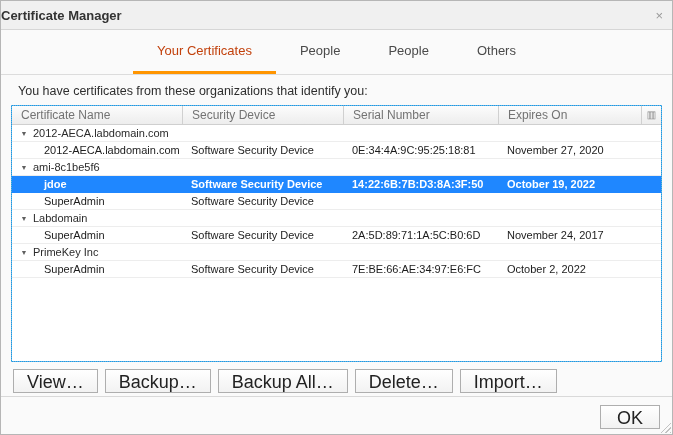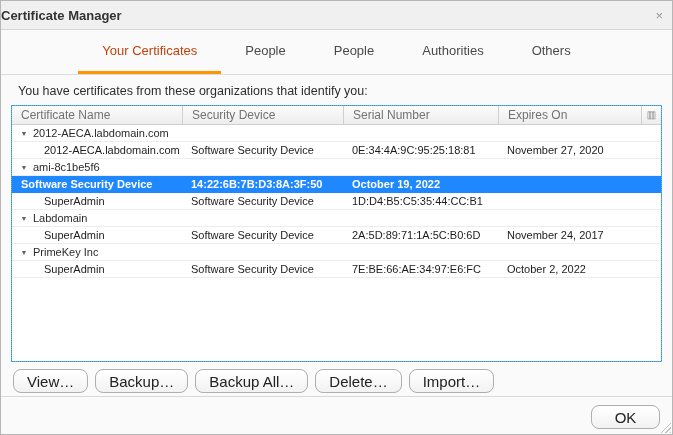--- a/index.html
+++ b/index.html
@@ -92,31 +92,31 @@
   .row.selected {
     background: var(--selection, #1f87ff);
     border-bottom-color: var(--selection, #1f87ff);
   }
   .row.selected .cell { color: #fff; font-weight: 700; }
 
   
   .btnrow { display: flex; gap: 7px; padding: 7px 12px 0; }
   .btn, .ok {
     height: 24px;
-    font-family: inherit; font-size: 15px; color: #222;
+    font-family: inherit; font-size: 18px; color: #222;
     padding: 2px 13px;
     background: linear-gradient(#ffffff, #f2f2f2);
-    border: 1px solid #aeaeae; border-radius: 8px;
+    border: 1px solid #aeaeae; border-radius: 0;
     cursor: default;
   }
 
   
   .divider { margin-top: 3px; border-top: 1px solid #d9d9d9; }
   .footerrow { display: flex; justify-content: flex-end; padding: 8px 12px 0; }
-  .ok { width: 69px; }
+  .ok { width: 60px; }
 
   .grip {
     position: absolute; right: 1px; bottom: 1px;
     width: 13px; height: 13px;
     background: repeating-linear-gradient(135deg,
       transparent, transparent 2px, #c2c2c2 2px, #c2c2c2 3px);
     clip-path: polygon(100% 0, 100% 100%, 0 100%);
   }
 </style>
 </head>
@@ -126,21 +126,20 @@
 
   <div class="titlebar">
     <span class="title">Certificate Manager</span>
     <span class="close">×</span>
   </div>
 
   <div class="tabstrip">
       <div class="tab active">Your Certificates</div>
       <div class="tab">People</div>
       <div class="tab">People</div>
-      <div class="tab">Authorities</div>
       <div class="tab">Others</div>
     </div>
 
   <div class="intro">You have certificates from these organizations that identify you:</div>
 
   <div class="table">
     <div class="thead">
         <div class="th">Certificate Name</div>
         <div class="th">Security Device</div>
         <div class="th">Serial Number</div>
@@ -163,29 +162,29 @@
           <div class="cell"></div>
         </div>
         <div class="row group">
           <div class="cell name"><span class="tri">▼</span><span>ami-8c1be5f6</span></div>
           <div class="cell"></div>
           <div class="cell"></div>
           <div class="cell"></div>
           <div class="cell"></div>
         </div>
         <div class="row cert selected">
+          <div class="cell name">jdoe</div>
           <div class="cell">Software Security Device</div>
           <div class="cell">14:22:6B:7B:D3:8A:3F:50</div>
           <div class="cell">October 19, 2022</div>
           <div class="cell"></div>
         </div>
         <div class="row cert">
           <div class="cell name">SuperAdmin</div>
           <div class="cell">Software Security Device</div>
-          <div class="cell">1D:D4:B5:C5:35:44:CC:B1</div>
           <div class="cell"></div>
         </div>
         <div class="row group">
           <div class="cell name"><span class="tri">▼</span><span>Labdomain</span></div>
           <div class="cell"></div>
           <div class="cell"></div>
           <div class="cell"></div>
           <div class="cell"></div>
         </div>
         <div class="row cert">

